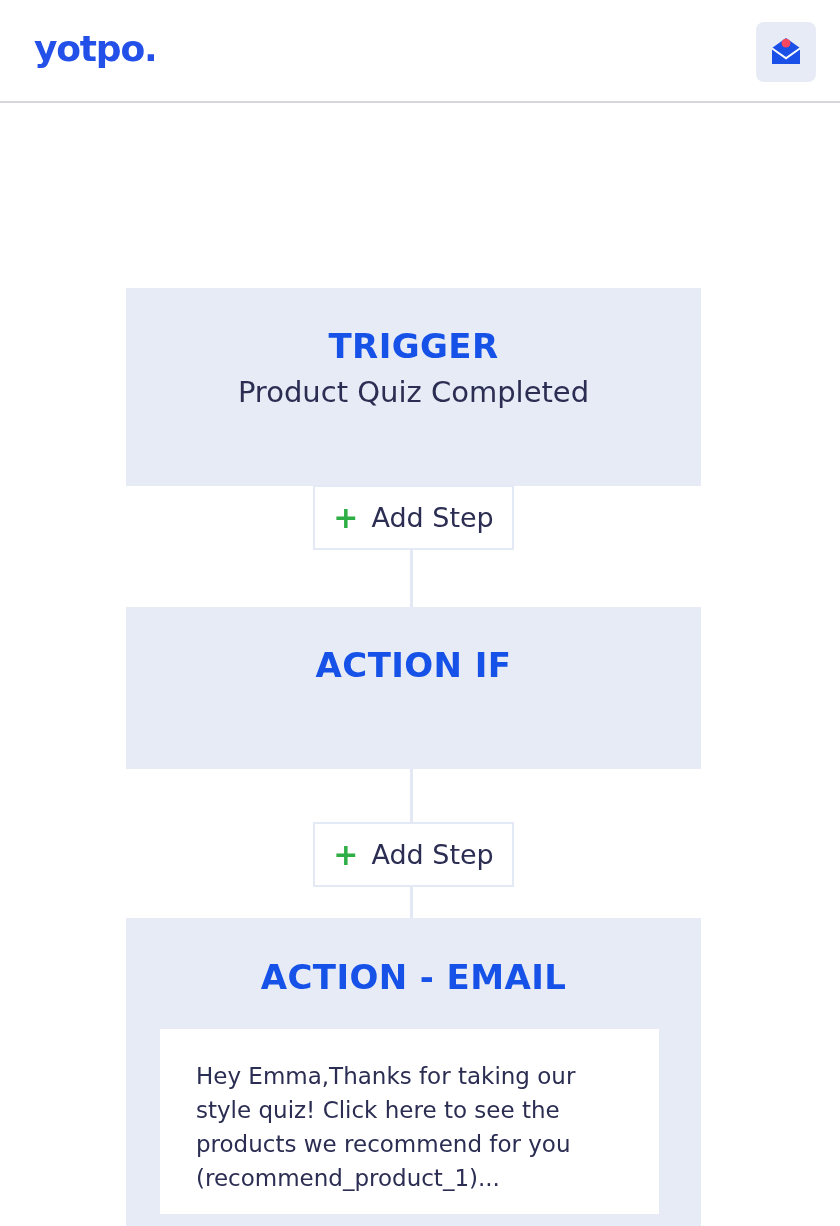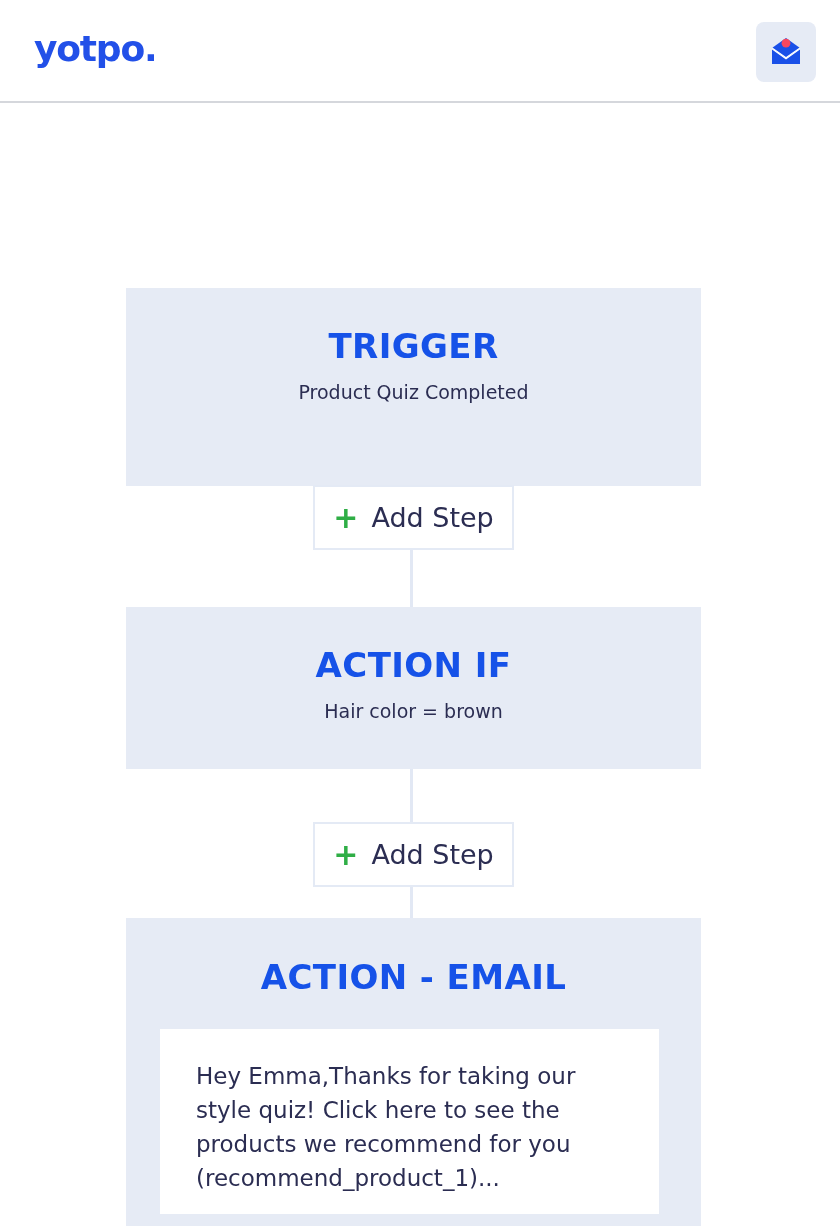--- a/index.html
+++ b/index.html
@@ -84,21 +84,21 @@
     line-height: 34px;
     letter-spacing: 0.4px;
     font-family: "DejaVu Sans", sans-serif;
   }
   .node-trigger .node-title { padding-top: 41px; }
   .node-check   .node-title { padding-top: 41px; }
   .node-action  .node-title { padding-top: 42px; }
 
   .node-sub {
     color: #2b2d52;
-    font-size: 19px;
+    font-size: 29px;
     line-height: 30px;
     margin-top: 14px;
     font-family: "DejaVu Sans", sans-serif;
     font-weight: 400;
   }
 
   .email-card {
     position: absolute;
     left: 34px;
     top: 111px;
@@ -175,21 +175,20 @@
     <div class="node-sub">Product Quiz Completed</div>
   </div>
 
   <div class="add-step add-step-1">
     <span class="plus">+</span>
     <span class="add-label">Add Step</span>
   </div>
 
   <div class="node node-check">
     <div class="node-title">ACTION IF</div>
-    <div class="node-sub">Hair color = brown</div>
   </div>
 
   <div class="add-step add-step-2">
     <span class="plus">+</span>
     <span class="add-label">Add Step</span>
   </div>
 
   <div class="node node-action">
     <div class="node-title">ACTION - EMAIL</div>
     <div class="email-card">

